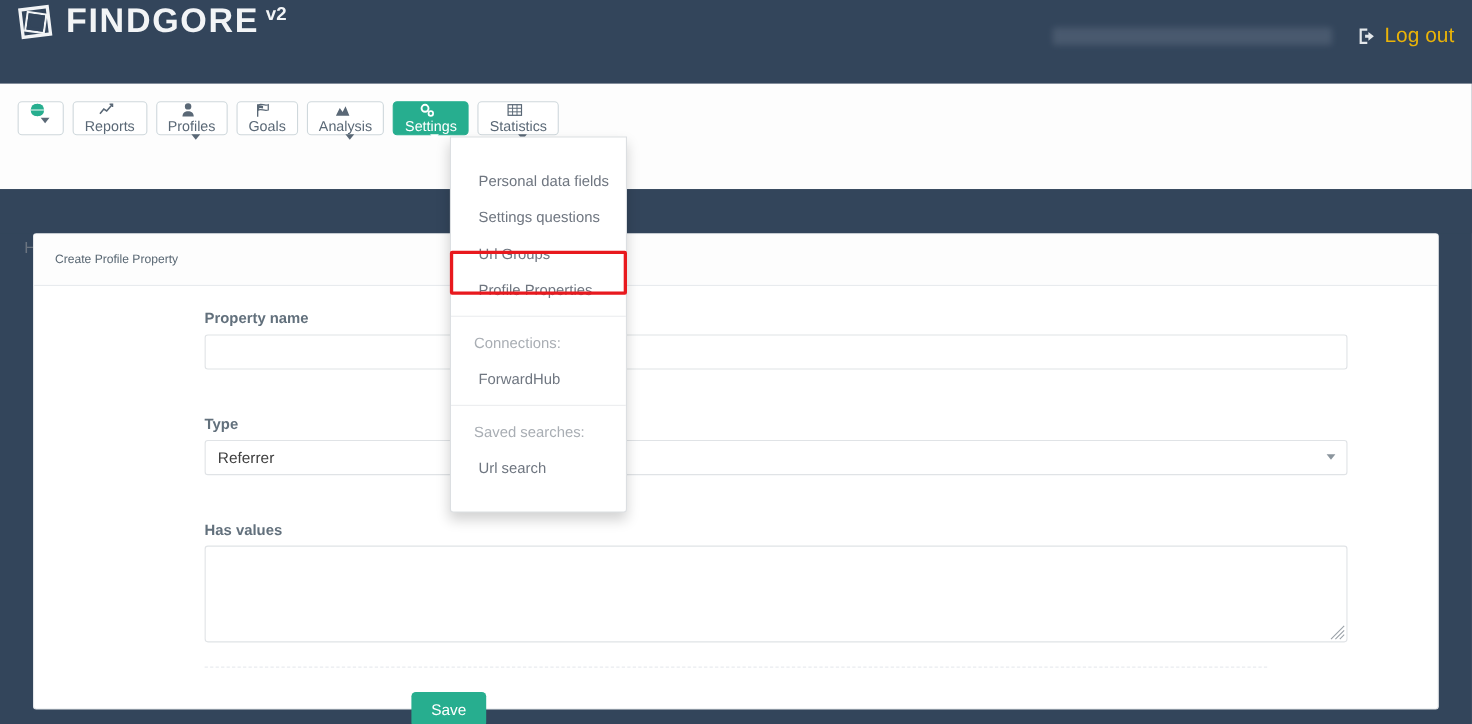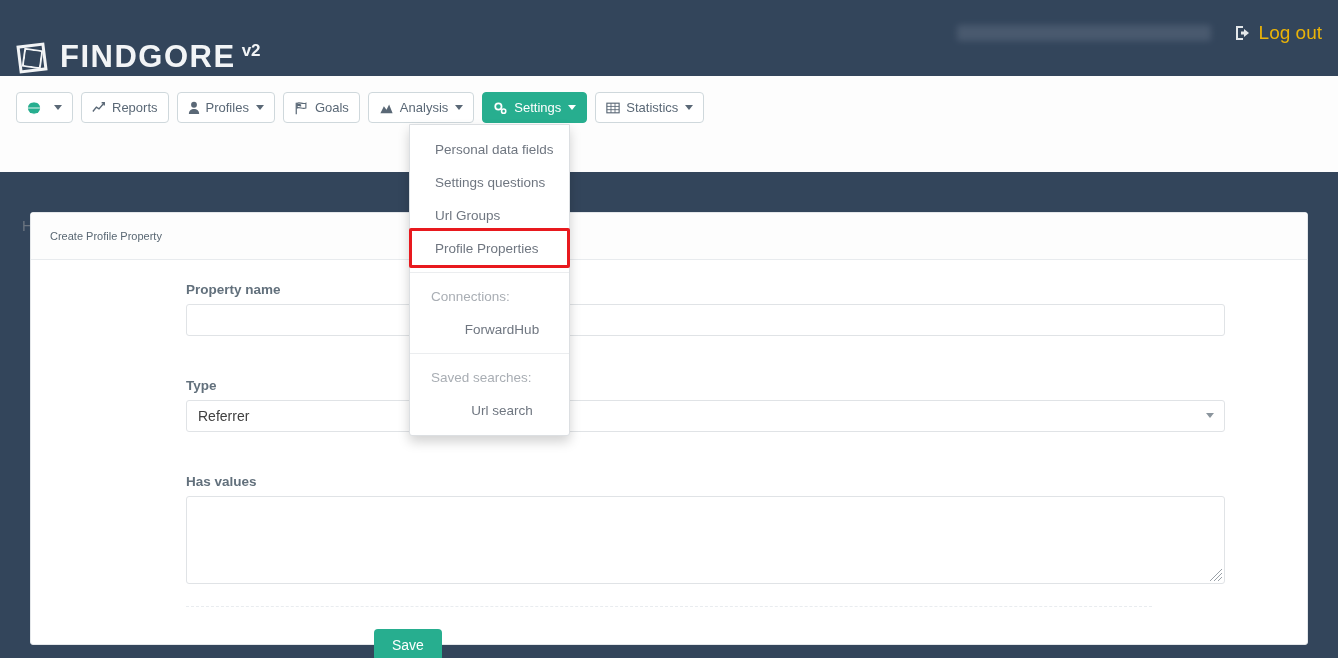--- a/index.html
+++ b/index.html
@@ -11,21 +11,21 @@
     background: #33455b;
     font-family: "Liberation Sans", sans-serif;
     -webkit-font-smoothing: antialiased;
   }
 
   
   .topbar {
     position: absolute; left: 0; top: 0;
     width: 1338px; height: 76px;
     background: #33455b;
-    display: flex; align-items: flex-end;
+    display: flex; align-items: flex-start;
   }
   .brand {
     display: flex; align-items: flex-start;
     margin-left: 18px;
   }
   .brand-logo {
     width: 30px; height: 30px;
     position: relative;
     margin-top: 6px; margin-right: 12px;
   }
@@ -98,20 +98,21 @@
     border-radius: 4px;
     background: #ffffff;
     color: #5a6876;
     font-size: 13px;
     display: inline-flex;
     align-items: center;
     padding: 0 10px;
     margin-right: 8px;
     cursor: pointer;
     white-space: nowrap;
+    flex-direction: column;
   }
   .btn.active {
     background: #27ae8f;
     border-color: #27ae8f;
     color: #ffffff;
   }
   .btn .bi {
     margin-right: 6px;
     display: inline-flex;
     align-items: center;
@@ -246,37 +247,37 @@
   }
 
   
   .dropdown {
     position: absolute; left: 409px; top: 124px;
     width: 161px;
     background: #ffffff;
     border: 1px solid #dcdfe2;
     border-radius: 0 0 3px 3px;
     box-shadow: 0 6px 12px rgba(0,0,0,.175);
-    padding: 8px 0;
+    padding: 23px 0;
     z-index: 50;
   }
   .dd-item {
     display: block;
     padding: 9px 0 9px 25px;
     font-size: 13.5px;
     color: #6f7680;
     cursor: pointer;
     white-space: nowrap;
   }
   .dd-item.header {
     color: #a9aeb4;
     cursor: default;
     padding-left: 21px;
   }
-  .dd-item.sub { padding-left: 25px; text-align: center; }
+  .dd-item.sub { padding-left: 25px; }
   .dd-sep {
     border-top: 1px solid #ebedef;
     margin: 7px 0;
   }
   .dd-highlight {
     position: absolute;
     left: 409px; top: 228px;
     width: 161px; height: 40px;
     border: 3px solid #e8191e;
     border-radius: 2px;

